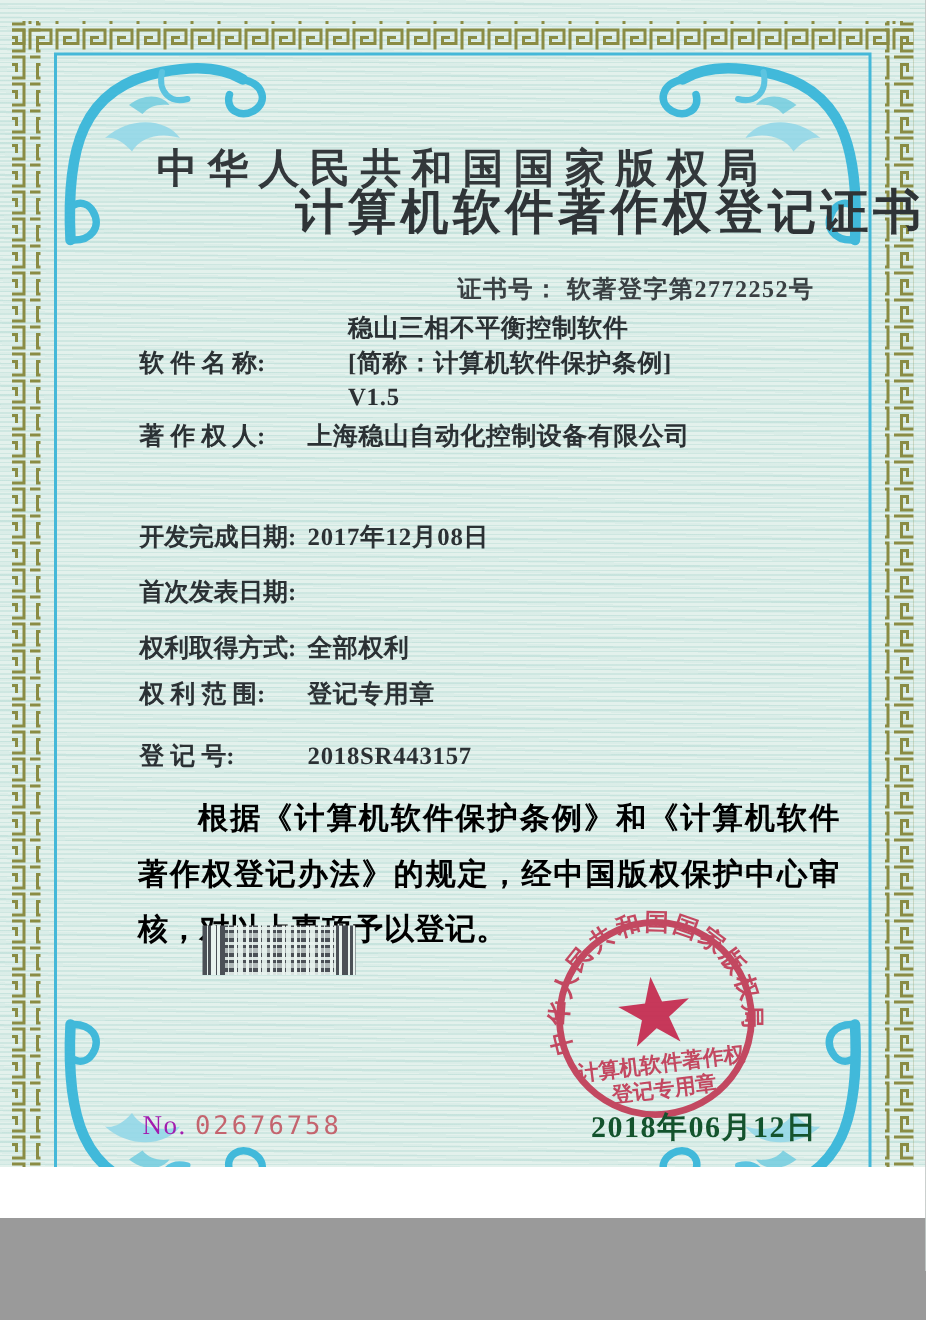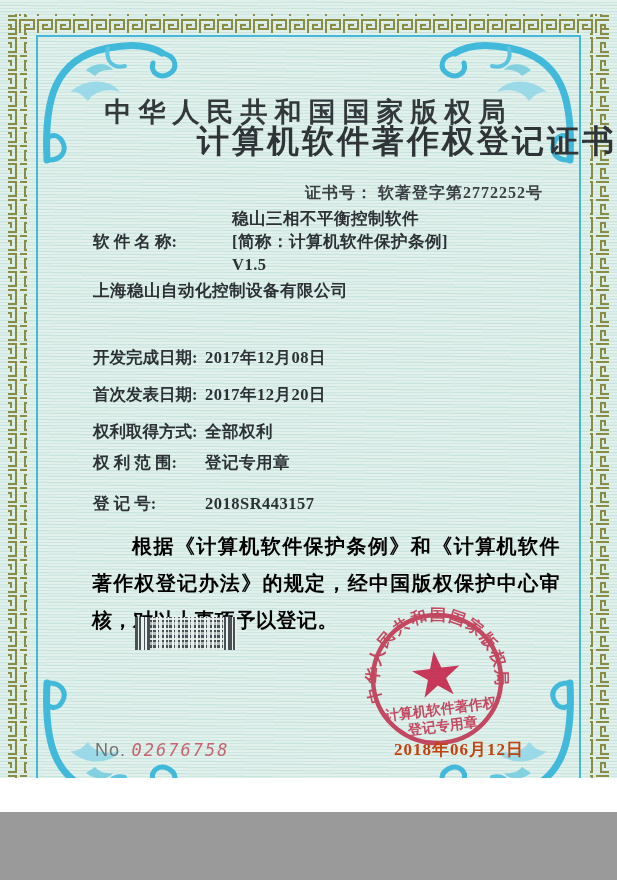--- a/index.html
+++ b/index.html
@@ -52,25 +52,25 @@
       #4b5056 0 2px,#e8f2ee 2px 4px,#4b5056 4px 8px,#e8f2ee 8px 9px,#4b5056 9px 11px,#e8f2ee 11px 13px);}
   .bc-mid{flex:1;background-image:
       repeating-linear-gradient(0deg, rgba(232,242,238,0.9) 0 2px, rgba(0,0,0,0) 2px 5px,
         rgba(232,242,238,0.65) 5px 8px, rgba(0,0,0,0) 8px 10px),
       repeating-linear-gradient(90deg, #4b5056 0 2px, #dce8e4 2px 3px, #4b5056 3px 6px,
         #e8f2ee 6px 8px, #4b5056 8px 9px, #dce8e4 9px 12px, #4b5056 12px 14px, #e8f2ee 14px 16px);}
   
   .seal{position:absolute;left:362px;top:604px;width:150px;height:150px;}
   .issue-date{
     position:absolute;top:738px;left:394px;
-    font-size:17px;font-weight:bold;color:#c2410c;letter-spacing:1px;z-index:5;
+    font-size:20px;font-weight:bold;color:#14532d;letter-spacing:1px;z-index:5;
   }
   .serial{position:absolute;top:740px;left:95px;font-size:18px;letter-spacing:1px;}
-  .serial .prefix{color:#737373;font-family:Liberation Sans, sans-serif;}
-  .serial .num{color:#c4646e;font-family:"DejaVu Sans Mono",monospace;font-size:17px;letter-spacing:2px;font-style:italic;}
+  .serial .prefix{color:#a21caf;font-family:Liberation Serif, serif;}
+  .serial .num{color:#c4646e;font-family:"DejaVu Sans Mono",monospace;font-size:17px;letter-spacing:2px;}
   .bottom-white{position:absolute;left:0;bottom:0;width:617px;height:34px;background:#ffffff;}
 </style>
 </head>
 <body>
 
 <div class="paper">
   <div class="cert-bg"></div>
 
   <svg class="border-svg" width="617" height="880" viewBox="0 0 617 880">
     <defs>
@@ -112,29 +112,29 @@
 
   <div class="row" style="top:207px">
     <span class="lbl">软 件 名 称:</span>
     <span class="val val-multi">
       <div>稳山三相不平衡控制软件</div>
       <div>[简称：计算机软件保护条例]</div>
       <div>V1.5</div>
     </span>
   </div>
   <div class="row" style="top:280px">
+    <span class="lbl">著 作 权 人:</span>
     <span class="val">上海稳山自动化控制设备有限公司</span>
   </div>
   <div class="row" style="top:347px">
     <span class="lbl">开发完成日期:</span>
     <span class="val">2017年12月08日</span>
   </div>
   <div class="row" style="top:384px">
     <span class="lbl">首次发表日期:</span>
-    <span class="val">2017年12月20日</span>
   </div>
   <div class="row" style="top:421px">
     <span class="lbl">权利取得方式:</span>
     <span class="val">全部权利</span>
   </div>
   <div class="row" style="top:452px">
     <span class="lbl">权 利 范 围:</span>
     <span class="val">登记专用章</span>
   </div>
   <div class="row" style="top:493px">

